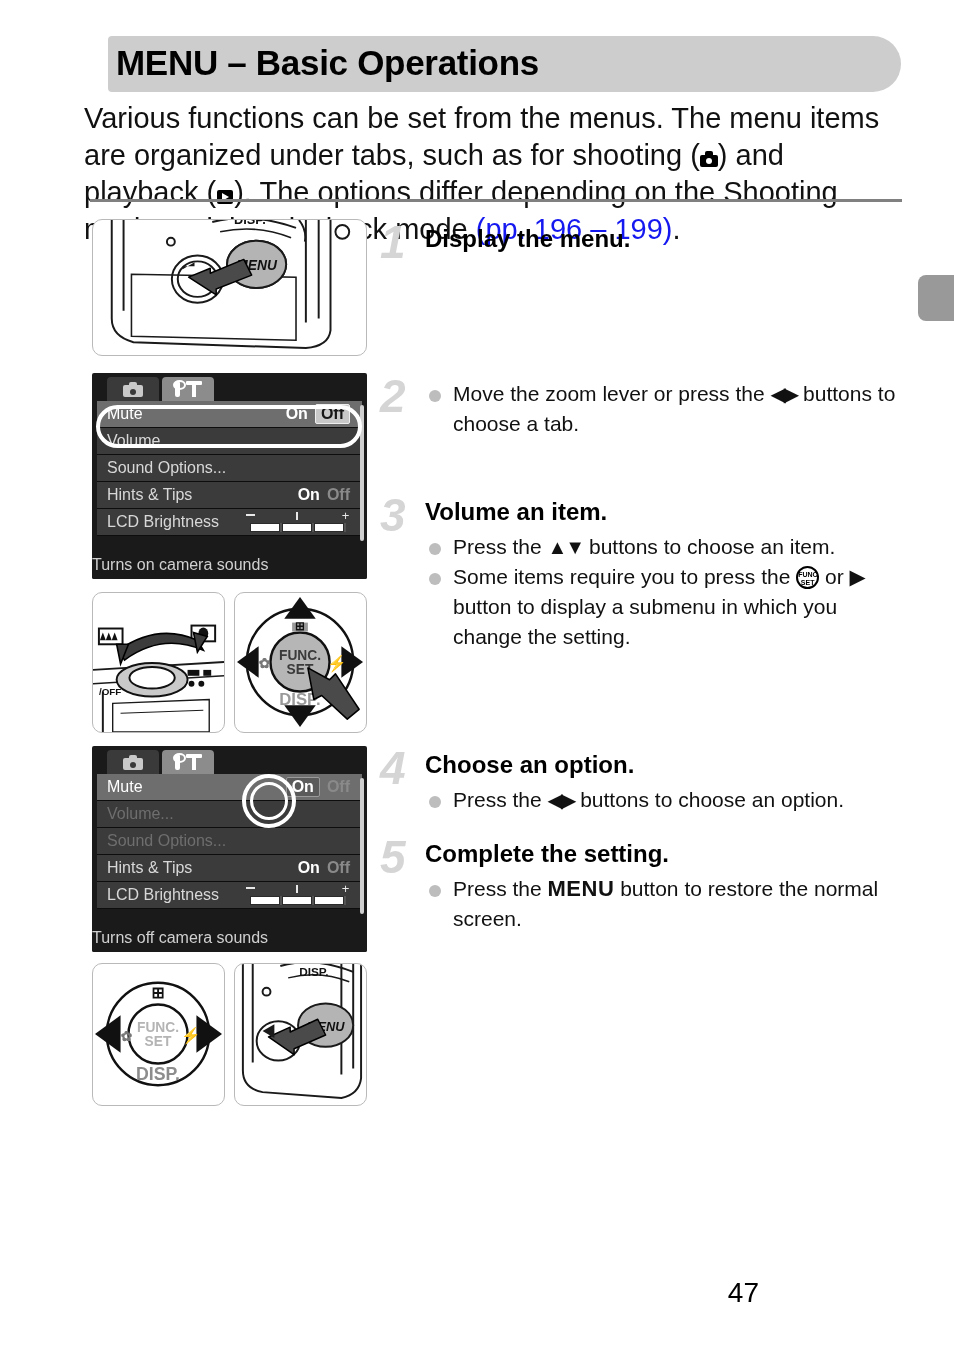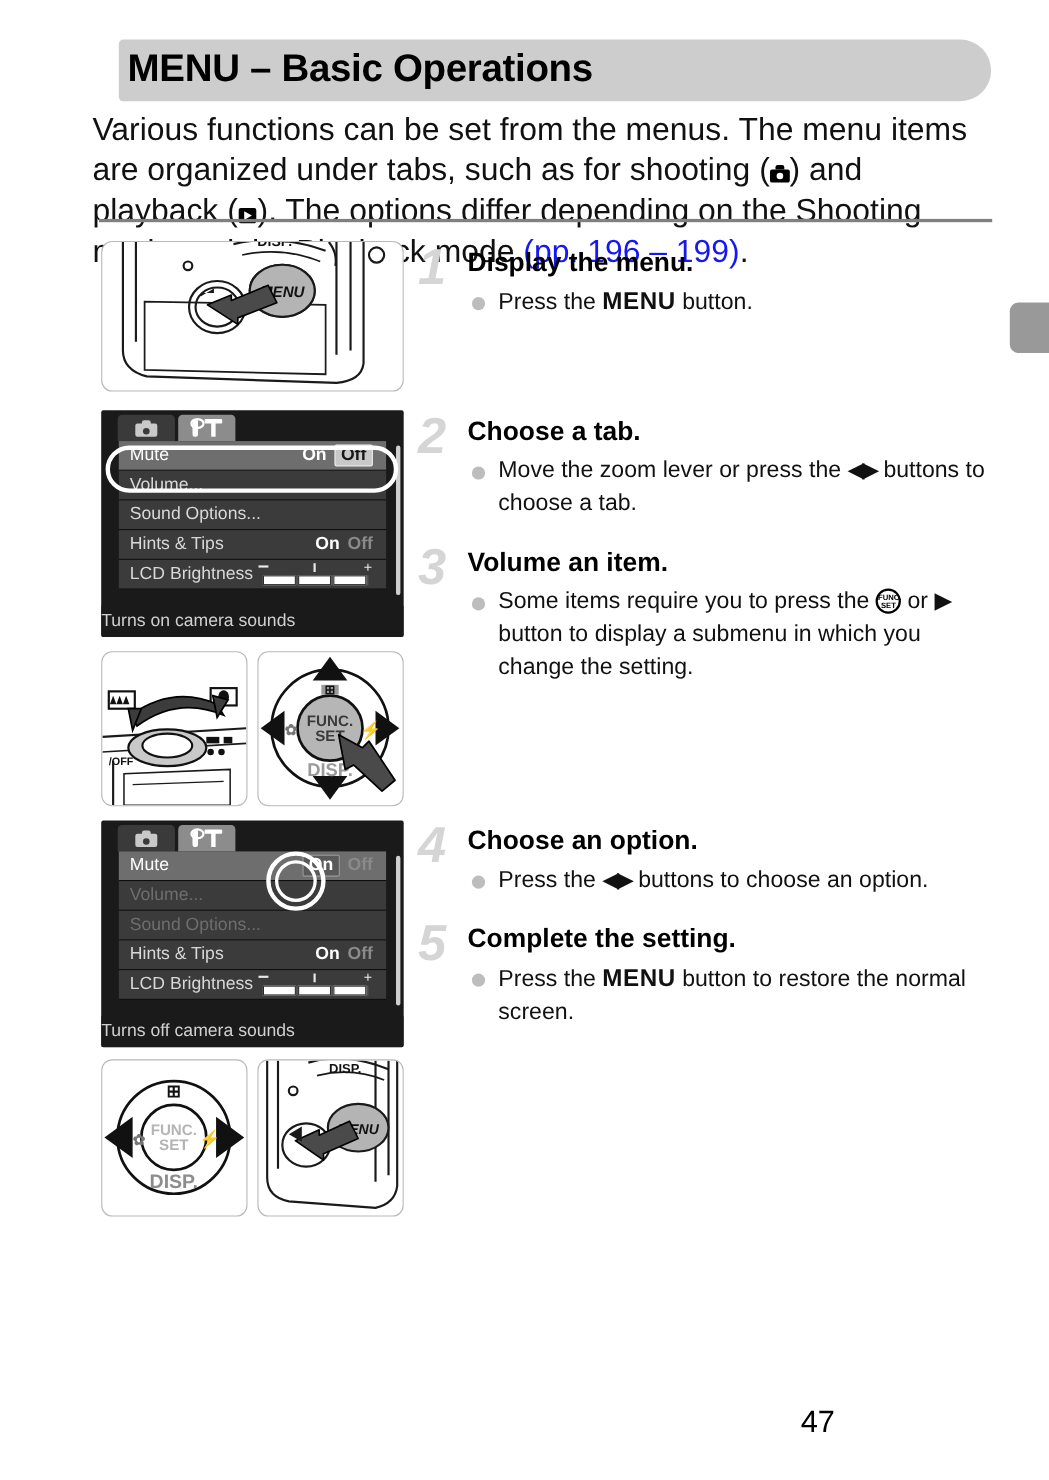--- a/index.html
+++ b/index.html
@@ -124,21 +124,21 @@
     content:""; position:absolute; left:-2px; top:-1px; width:9px; height:6px;
     border:2px solid #fff; border-radius:50%; background:transparent;
   }
   .tab-tools .hammer-h {
     position:absolute; left:12px; top:0; width:16px; height:4px; background:#fff; border-radius:1px;
   }
   .tab-tools .hammer-v {
     position:absolute; left:18px; top:3px; width:4px; height:13px; background:#fff;
   }
 
-  .lcd-list { position: relative; margin: 0 16px; }
+  .lcd-list { position: relative; margin: 0 5px; }
   .lcd-row {
     position: relative; height: 27px;
     display: flex; align-items: center;
     padding: 0 10px;
     border-bottom: 1px solid #0d0d0d;
     font-size: 16px;
   }
   .row-a { background: #6e6e6e; color: #ffffff; }
   .row-b { background: #3b3b3b; color: #d8d8d8; }
   .row-dim { background: #3b3b3b; color: #6e6e6e; }
@@ -470,37 +470,34 @@
       <text x="92" y="68" font-family="Liberation Sans, sans-serif" font-size="13" font-weight="bold" font-style="italic" fill="#111" text-anchor="middle">MENU</text>
       <text x="80" y="12" font-family="Liberation Sans, sans-serif" font-size="12" font-weight="bold" fill="#111" text-anchor="middle">DISP.</text>
       <path d="M34 74 L56 64 L56 69 L84 56 L92 72 L60 86 L60 92 Z" fill="#4a4a4a" stroke="#000" stroke-width="1.5" stroke-linejoin="round"></path>
       <path d="M28 68 l12 -7 v14 z" fill="#1a1a1a"></path>
     </svg>
   </div>
 
   <div class="step" style="top:222px;">
     <div class="step-num">1</div>
     <div class="step-title">Display the menu.</div>
-    <div class="bullets">
-      <div class="bullet"><span>Press the </span><span class="menu-word">MENU</span><span> button.</span></div>
-    </div>
   </div>
 
   <div class="step" style="top:376px;">
     <div class="step-num">2</div>
-    <div class="step-title">Choose a tab.</div>
     <div class="bullets">
       <div class="bullet"><span>Move the zoom lever or press the </span><span class="arrow-lr">◀▶</span><span> buttons to choose a tab.</span></div>
     </div>
   </div>
 
   <div class="step" style="top:495px;">
     <div class="step-num">3</div>
     <div class="step-title">Volume an item.</div>
     <div class="bullets">
+      <div class="bullet"><span>Press the </span><span class="arrow-lr">▲▼</span><span> buttons to choose an item.</span></div>
       <div class="bullet"><span>Some items require you to press the </span><span class="funcset-ico"><span class="l1">FUNC.</span><span class="l2">SET</span></span><span> or ▶ button to display a submenu in which you change the setting.</span></div>
     </div>
   </div>
 
   <div class="step" style="top:748px;">
     <div class="step-num">4</div>
     <div class="step-title">Choose an option.</div>
     <div class="bullets">
       <div class="bullet"><span>Press the </span><span class="arrow-lr">◀▶</span><span> buttons to choose an option.</span></div>
     </div>

